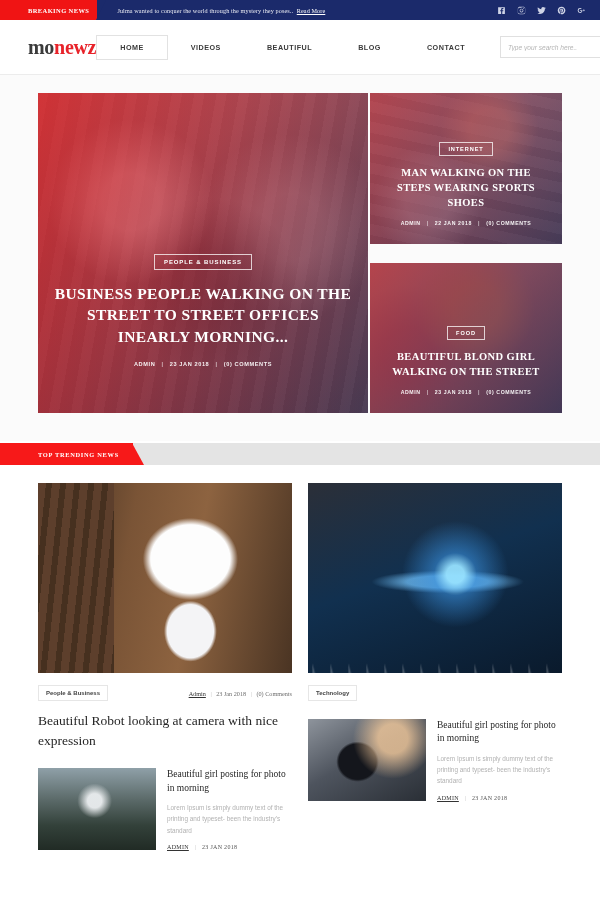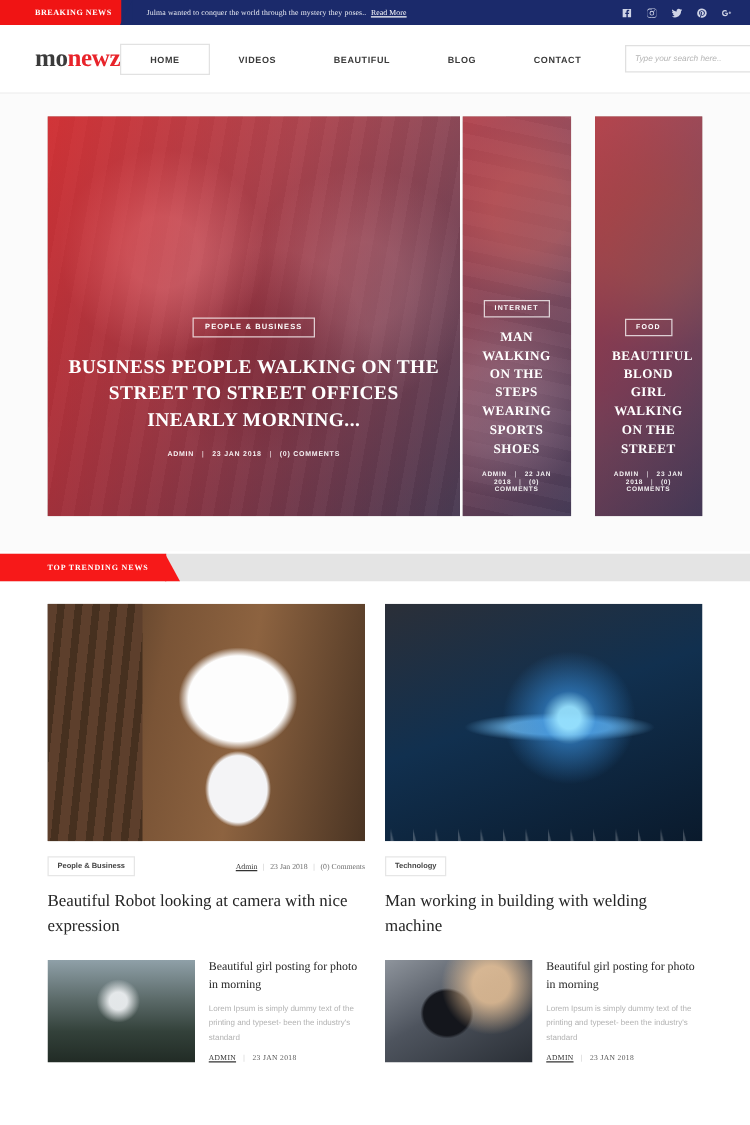--- a/index.html
+++ b/index.html
@@ -157,21 +157,21 @@
     height: 320px;
   }
   .hero-main {
     flex: 0 0 330px;
     position: relative;
     overflow: hidden;
   }
   .hero-right {
     flex: 1;
     display: flex;
-    flex-direction: row;
+    flex-direction: column;
     gap: 19px;
   }
   .hero-sm { flex: 1; position: relative; overflow: hidden; }
 
   .ph { position: absolute; inset: 0; }
 
   
   .ph-street {
     background:
       radial-gradient(circle at 28% 34%, rgba(250,240,230,.55) 0 9%, rgba(0,0,0,0) 26%),
@@ -551,21 +551,20 @@
     </div>
   </div>
 
   <div class="col">
     <div class="card-img">
       <div class="img-weld"></div>
     </div>
     <div class="card-meta-row">
       <span class="tag">Technology</span>
     </div>
-    <div class="card-title">Man working in building with welding machine</div>
 
     <div class="small-card">
       <div class="small-thumb">
         <div class="img-watch"></div>
       </div>
       <div class="small-body">
         <div class="small-title">Beautiful girl posting for photo in morning</div>
         <div class="small-exc">Lorem Ipsum is simply dummy text of the printing and typeset- been the industry's standard</div>
         <div class="small-meta">
           <span class="author">ADMIN</span>

